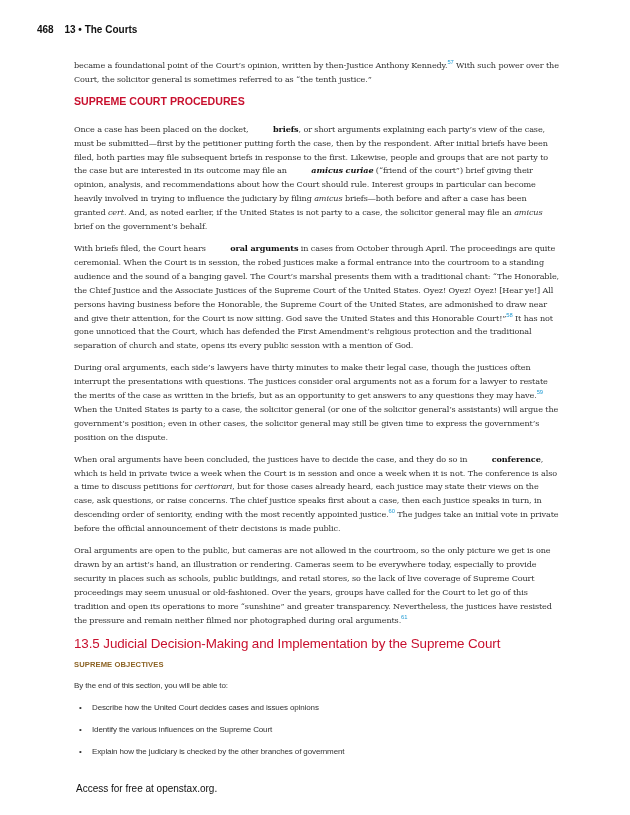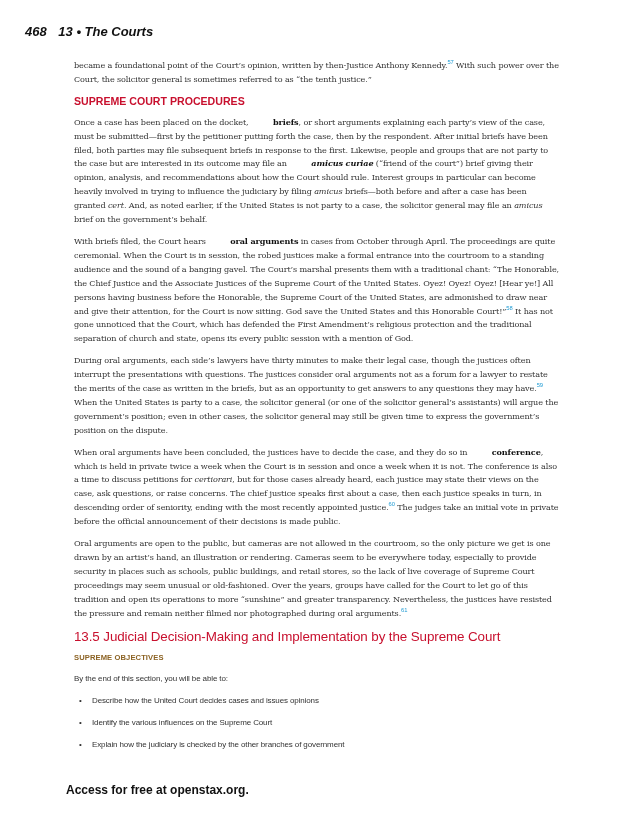--- a/index.html
+++ b/index.html
@@ -1,49 +1,49 @@
 <!DOCTYPE html>
 <html><head>
 <meta charset="utf-8">
 <style>
   html, body { margin: 0; padding: 0; background: #ffffff; }
   body { width: 630px; height: 815px; position: relative; overflow: hidden; }
   .running-head {
-    position: absolute; left: 25px; top: 24px;
-    font-family: "Liberation Sans", sans-serif; font-size: 13px; font-weight: bold; color: #111; font-style: italic;
+    position: absolute; left: 37px; top: 24px;
+    font-family: "Liberation Sans", sans-serif; font-size: 10px; font-weight: bold; color: #111;
   }
   .running-head .pg { margin-right: 8px; }
   .content {
     position: absolute; left: 74px; top: 59px; width: 486px;
     font-family: "DejaVu Serif", serif; font-size: 8.1px; line-height: 13.9px; color: #333;
     letter-spacing: -0.12px;
   }
   .content p { margin: 0 0 8px 0; }
   sup.fn { color: #1f9bd4; font-size: 5.8px; line-height: 0; vertical-align: 4px; font-family: "Liberation Sans", sans-serif; }
   .h-section {
     font-family: "Liberation Sans", sans-serif; font-weight: bold; color: #c8102e;
-    font-size: 10.6px; margin: 2px 0 7px 0; letter-spacing: 0;
+    font-size: 10.6px; margin: 2px 0 14px 0; letter-spacing: 0;
   }
   .h-module {
     font-family: "Liberation Sans", sans-serif; font-weight: normal; color: #c8102e;
     font-size: 13.4px; margin: 4px 0 7px 0; letter-spacing: -0.1px; line-height: 16px;
   }
   .lo-title {
     font-family: "Liberation Sans", sans-serif; font-weight: bold; color: #8c6324;
     font-size: 7.6px; letter-spacing: 0.1px; line-height: 12px;
   }
   .lo-intro, .lo-list li {
     font-family: "Liberation Sans", sans-serif; font-size: 8px; color: #333; line-height: 14px; margin-top: 8px;
   }
   .lo-list { list-style: none; margin: 0; padding: 0 0 0 5px; }
   .lo-list li { position: relative; padding-left: 13px; }
   .lo-list li .bullet { position: absolute; left: 0; top: 0; }
   .footer {
-    position: absolute; left: 66px; top: 783px;
-    font-family: "Liberation Sans", sans-serif; font-size: 12px; font-weight: bold; color: #111;
+    position: absolute; left: 76px; top: 783px;
+    font-family: "Liberation Sans", sans-serif; font-size: 10px; font-weight: normal; color: #111;
   }
   b { color: #111; padding-left: 22px; }
 </style>
 </head>
 <body>
 
 <div class="running-head">
   <span class="pg">468</span>
   <span>13 • The Courts</span>
 </div>

